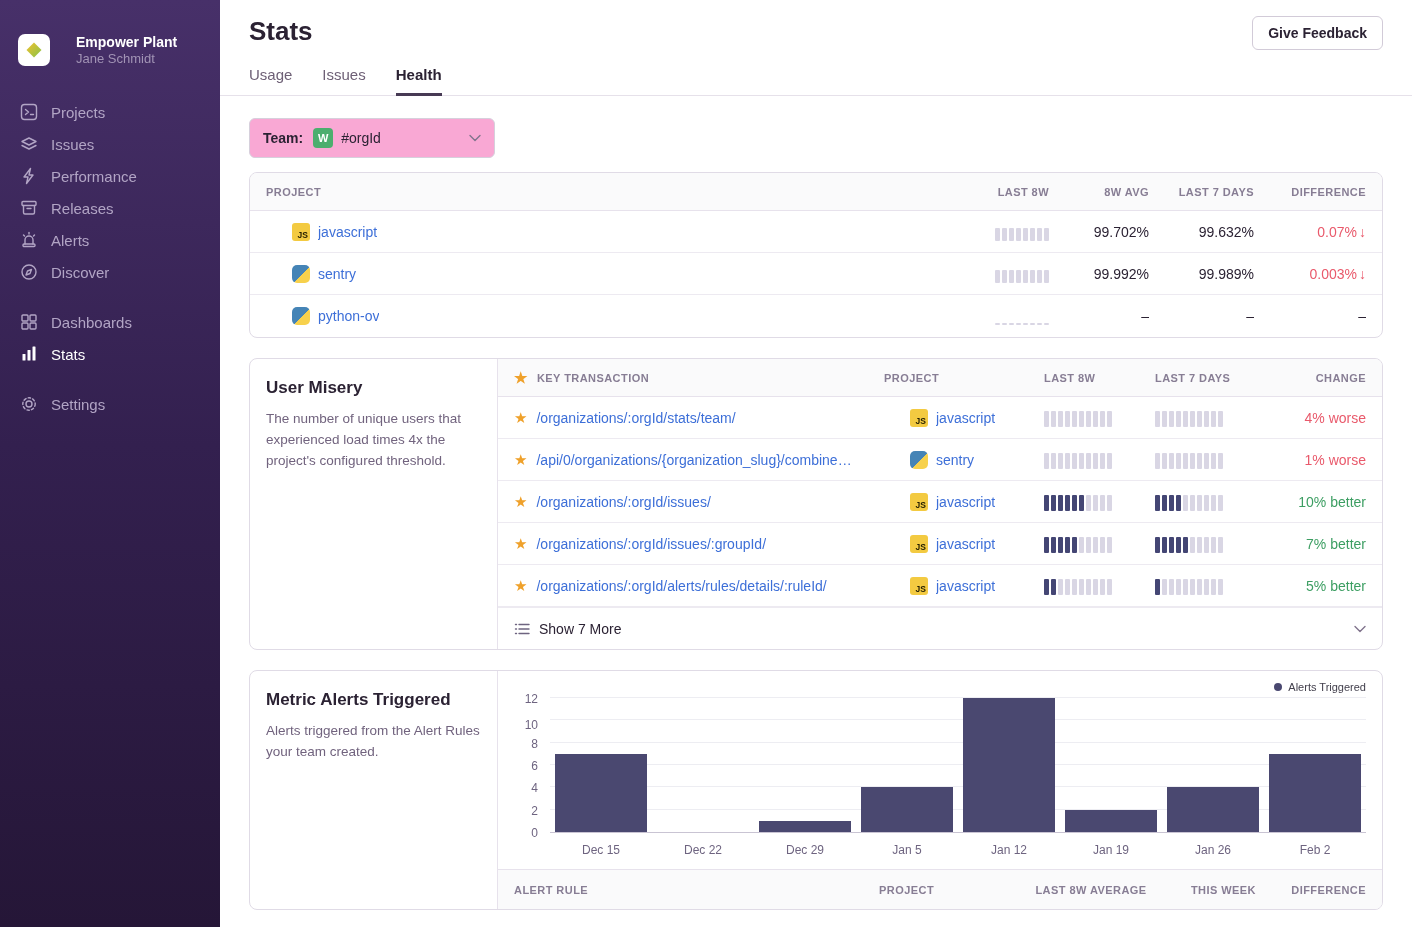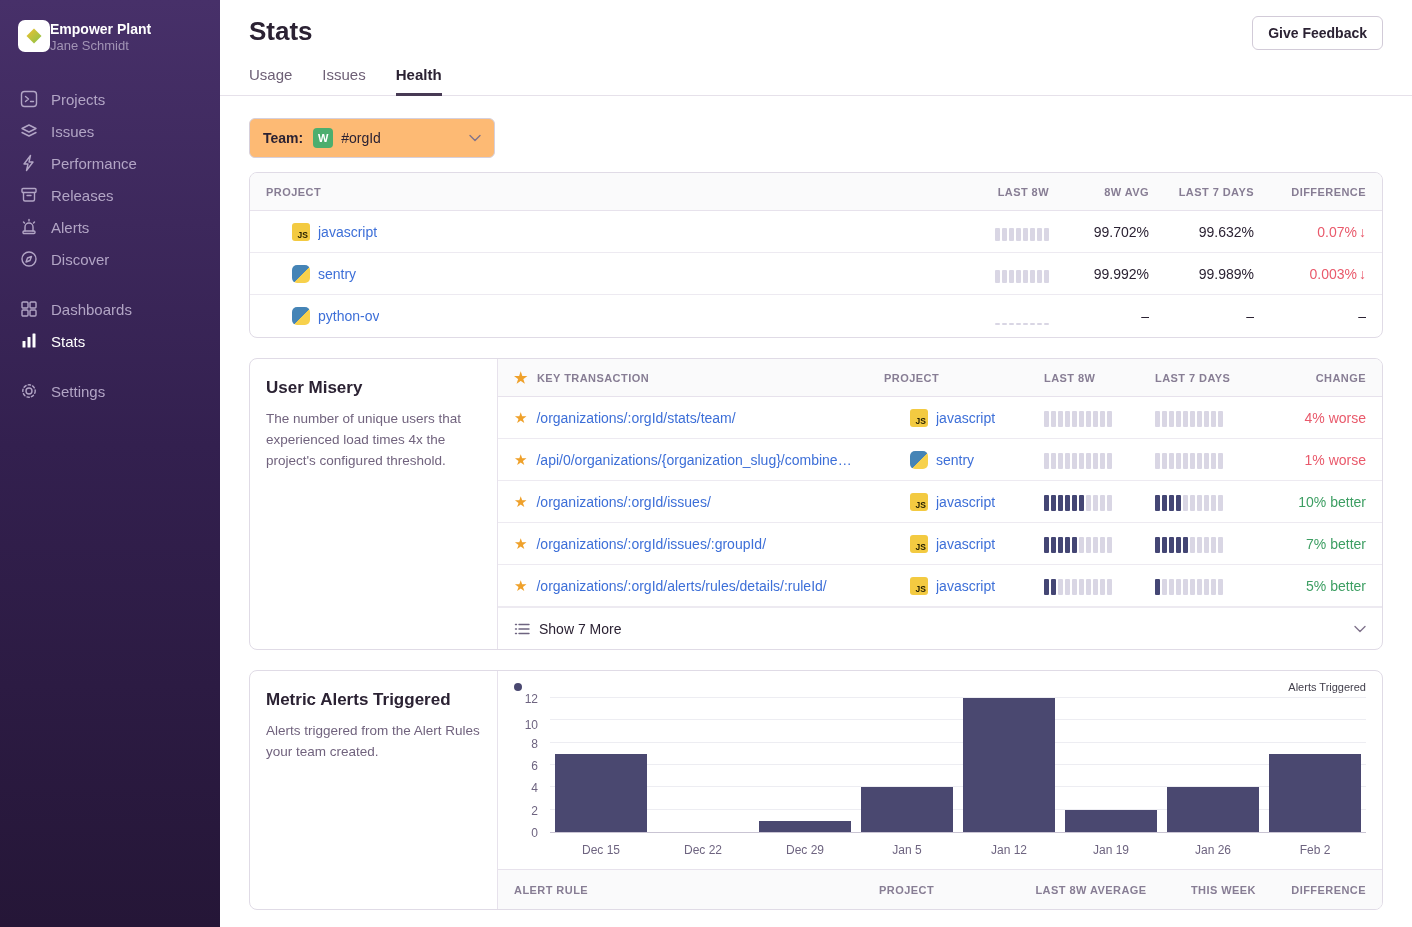--- a/index.html
+++ b/index.html
@@ -3,21 +3,21 @@
 <meta charset="utf-8">
 <style>
   * { box-sizing: border-box; margin: 0; padding: 0; }
   html, body { width: 1412px; height: 927px; overflow: hidden; }
   body { font-family: "Liberation Sans", sans-serif; color: #2b2233; background: #fff; }
   .app { display: flex; width: 1412px; height: 927px; }
 
   
   .sidebar { width: 220px; flex: none; height: 100%;
     background: linear-gradient(180deg, #473069 0%, #33204f 48%, #251637 100%); color: #b2a5c5; }
-  .org-block { display: flex; align-items: flex-start; gap: 0; padding: 20px 18px 16px 18px; cursor: pointer; }
+  .org-block { display: flex; align-items: center; gap: 26px; padding: 20px 18px 16px 18px; cursor: pointer; margin-top: 13px; }
   .org-logo { width: 32px; height: 32px; background: #fff; border-radius: 7px; display: flex; align-items: center; justify-content: center; flex: none; }
   .org-name { color: #fff; font-weight: 700; font-size: 14px; line-height: 1.3; }
   .org-user { color: #a294b5; font-size: 13px; }
   .nav { padding-top: 14px; }
   .nav-item { display: flex; align-items: center; gap: 13px; padding: 7px 20px; font-size: 15px; color: #b2a5c5; cursor: pointer; }
   .nav-item.active { color: #fff; }
   .nav-icon { width: 18px; height: 18px; flex: none; }
   .nav-gap { height: 18px; }
 
   
@@ -27,21 +27,21 @@
   .feedback-btn { border: 1px solid #d2cbd8; border-radius: 6px; background: #fff; padding: 8px 15px;
     font-size: 14px; font-weight: 700; color: #2b2233; cursor: pointer; font-family: inherit; }
   .tabs { display: flex; gap: 30px; padding: 0 29px; margin-top: 16px; border-bottom: 1px solid #e6e1ea; }
   .tab { font-size: 15px; color: #6e6076; padding-bottom: 10px; cursor: pointer; border-bottom: 3px solid transparent; margin-bottom: -1px; }
   .tab.active { color: #2b2233; font-weight: 600; border-bottom-color: #473a54; }
 
   .content { padding: 22px 29px; flex: 1; overflow: hidden; }
 
   
   .filter-row { display: flex; gap: 16px; margin-bottom: 14px; }
-  .select-box { height: 40px; border: 1px solid #d6d0dc; border-radius: 6px; background: #fdba74;
+  .select-box { height: 40px; border: 1px solid #d6d0dc; border-radius: 6px; background: #f9a8d4;
     display: flex; align-items: center; padding: 16px 13px; font-size: 14px; cursor: pointer; }
   .team-box { width: 246px; flex: none; }
   .date-box { flex: 1; }
   .filter-label { font-weight: 700; margin-right: 10px; color: #2b2233; }
   .team-badge { width: 20px; height: 20px; border-radius: 4px; background: #4cae6e; color: #fff;
     font-size: 11px; font-weight: 700; display: flex; align-items: center; justify-content: center; margin-right: 8px; }
   .box-right { margin-left: auto; display: flex; align-items: center; gap: 12px; color: #80738c; }
   .x-icon { font-size: 18px; line-height: 1; color: #6e6480; cursor: pointer; }
   .chev { width: 12px; height: 8px; }
 
@@ -87,21 +87,21 @@
   .spark { display: flex; align-items: flex-end; gap: 2px; height: 18px; }
   .sbar { display: inline-block; width: 5px; border-radius: 1px; }
   .sbar.light { background: #d9d6e4; }
   .sbar.dark  { background: #444674; }
 
   .show-more { display: flex; align-items: center; height: 42px; padding: 0 16px; font-size: 14px; color: #2b2233; cursor: pointer; }
   .show-more-icon { width: 16px; height: 16px; margin-right: 9px; color: #6e6480; }
 
   
   .chart-wrap { padding: 10px 16px 0 16px; }
-  .legend { display: flex; justify-content: space-between; align-items: center; gap: 6px; font-size: 11px; color: #43404d; margin-bottom: 6px; }
+  .legend { display: flex; justify-content: flex-end; align-items: center; gap: 6px; font-size: 11px; color: #43404d; margin-bottom: 6px; }
   .legend-dot { width: 8px; height: 8px; border-radius: 50%; background: #4a4870; }
   .chart-body { display: flex; }
   .y-axis { width: 36px; flex: none; position: relative; }
   .ytick { position: absolute; right: 12px; font-size: 12px; color: #6e6480; }
   .plot { flex: 1; position: relative; height: 134px; border-bottom: 1px solid #c9c4d3; }
   .gridline { position: absolute; left: 0; right: 0; height: 1px; background: #ededf2; }
   .bars { position: absolute; inset: 0; display: flex; }
   .bar-slot { flex: 1; display: flex; align-items: flex-end; justify-content: center; }
   .bar { width: calc(100% - 10px); background: #4a4870; }
   .x-labels { display: flex; margin-left: 36px; margin-top: 10px; padding-bottom: 12px; }

